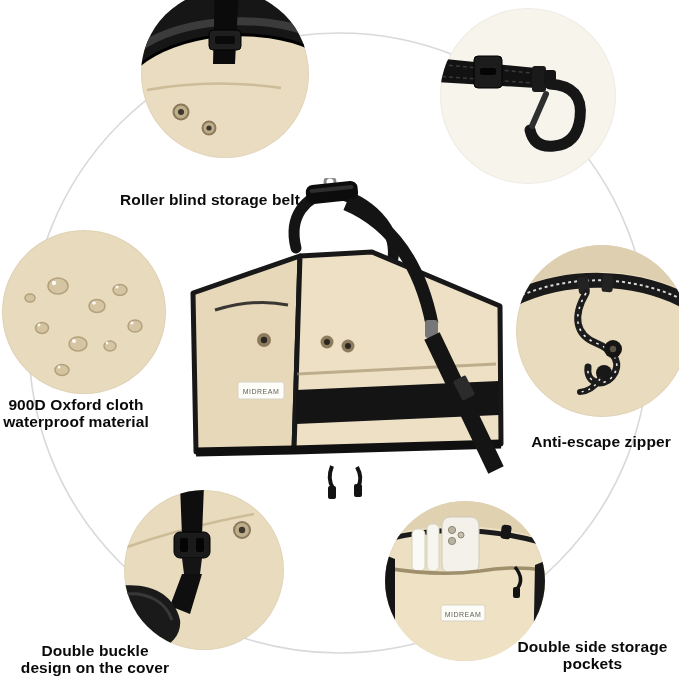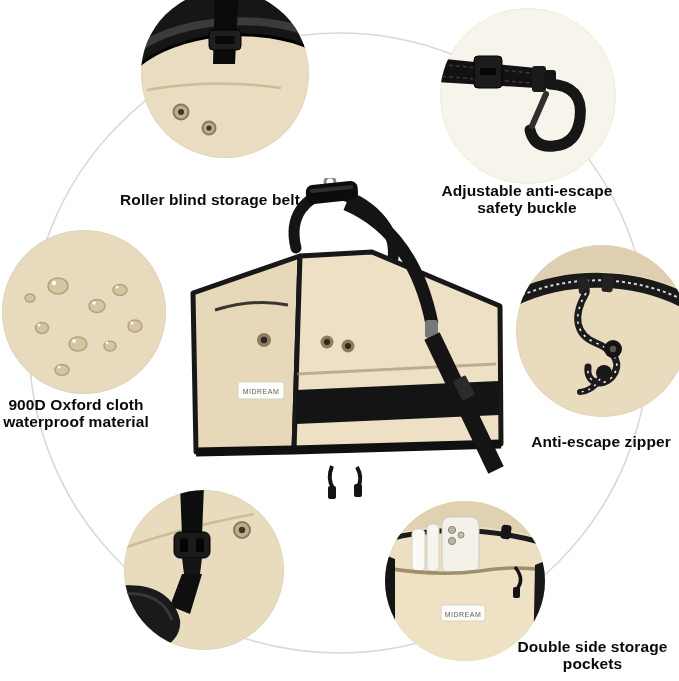--- a/index.html
+++ b/index.html
@@ -116,22 +116,20 @@
       <rect x="34" y="48" width="28" height="32" rx="4" fill="#1c1c1c" stroke="#000"></rect>
       <rect x="40" y="60" width="16" height="7" rx="2" fill="#050505"></rect>
       <rect x="92" y="58" width="14" height="26" rx="3" fill="#1a1a1a"></rect>
       <g>
         <rect x="104" y="62" width="12" height="14" rx="3" fill="#141414"></rect>
         <path d="M 110,76 q 34,2 30,34 q -3,26 -26,28 q -20,2 -24,-16" stroke="#161616" stroke-width="11" fill="none" stroke-linecap="round"></path>
         <path d="M 92,118 L 106,86" stroke="#2f2f2f" stroke-width="6" stroke-linecap="round"></path>
       </g>
     </svg>
   </div>
-  <div class="callout-label" style="left:407px; top:182px; width:240px;">Adjustable anti-escape
-safety buckle</div>
 
   <div class="callout-circle" style="left:2px; top:230px; width:164px; height:164px; background:#e8dabc;">
     <svg viewBox="0 0 164 164">
       <g stroke="#b2a17c" stroke-width="1.5">
         <ellipse cx="56" cy="56" rx="10" ry="8" fill="#d5c5a2"></ellipse>
         <ellipse cx="95" cy="76" rx="8" ry="6.5" fill="#d5c5a2"></ellipse>
         <ellipse cx="40" cy="98" rx="6.5" ry="5.5" fill="#d3c39f"></ellipse>
         <ellipse cx="76" cy="114" rx="9" ry="7" fill="#d5c5a2"></ellipse>
         <ellipse cx="118" cy="60" rx="7" ry="5.5" fill="#d3c39f"></ellipse>
         <ellipse cx="108" cy="116" rx="6" ry="5" fill="#d5c5a2"></ellipse>
@@ -184,20 +182,22 @@
         <rect x="50" y="42" width="36" height="26" rx="6" fill="#1b1b1b" stroke="#000"></rect>
         <rect x="56" y="48" width="8" height="14" rx="2" fill="#040404"></rect>
         <rect x="72" y="48" width="8" height="14" rx="2" fill="#040404"></rect>
         <polygon points="58,68 78,68 76,84 60,84" fill="#141414"></polygon>
       </g>
       <polygon points="58,84 78,84 66,124 46,116" fill="#0f0f0f"></polygon>
       <path d="M -5,96 C 26,92 50,104 56,130 C 58,146 44,160 24,162 L -5,152 Z" fill="#1a1a1a"></path>
       <path d="M 2,104 C 24,102 42,112 48,130" stroke="#383838" stroke-width="3" fill="none"></path>
     </svg>
   </div>
+  <div class="callout-label" style="left:0px; top:642px; width:190px;">Double buckle
+design on the cover</div>
 
   <div class="callout-circle" style="left:385px; top:501px; width:160px; height:160px; background:#ecdfc2;">
     <svg viewBox="0 0 160 160">
       <path d="M -5,36 Q 78,12 165,40 L 165,-5 L -5,-5 Z" fill="#e0d1b0"></path>
       <path d="M -5,40 Q 78,17 165,44" stroke="#1b1b1b" stroke-width="5" fill="none"></path>
       <rect x="116" y="24" width="10" height="14" rx="3" fill="#151515" transform="rotate(8 121 31)"></rect>
 
       <g>
         <rect x="27" y="28" width="13" height="42" rx="5" fill="#fafaf6" stroke="#d6d0bf"></rect>
         <rect x="42" y="23" width="12" height="47" rx="5" fill="#f6f5ef" stroke="#d6d0bf"></rect>

